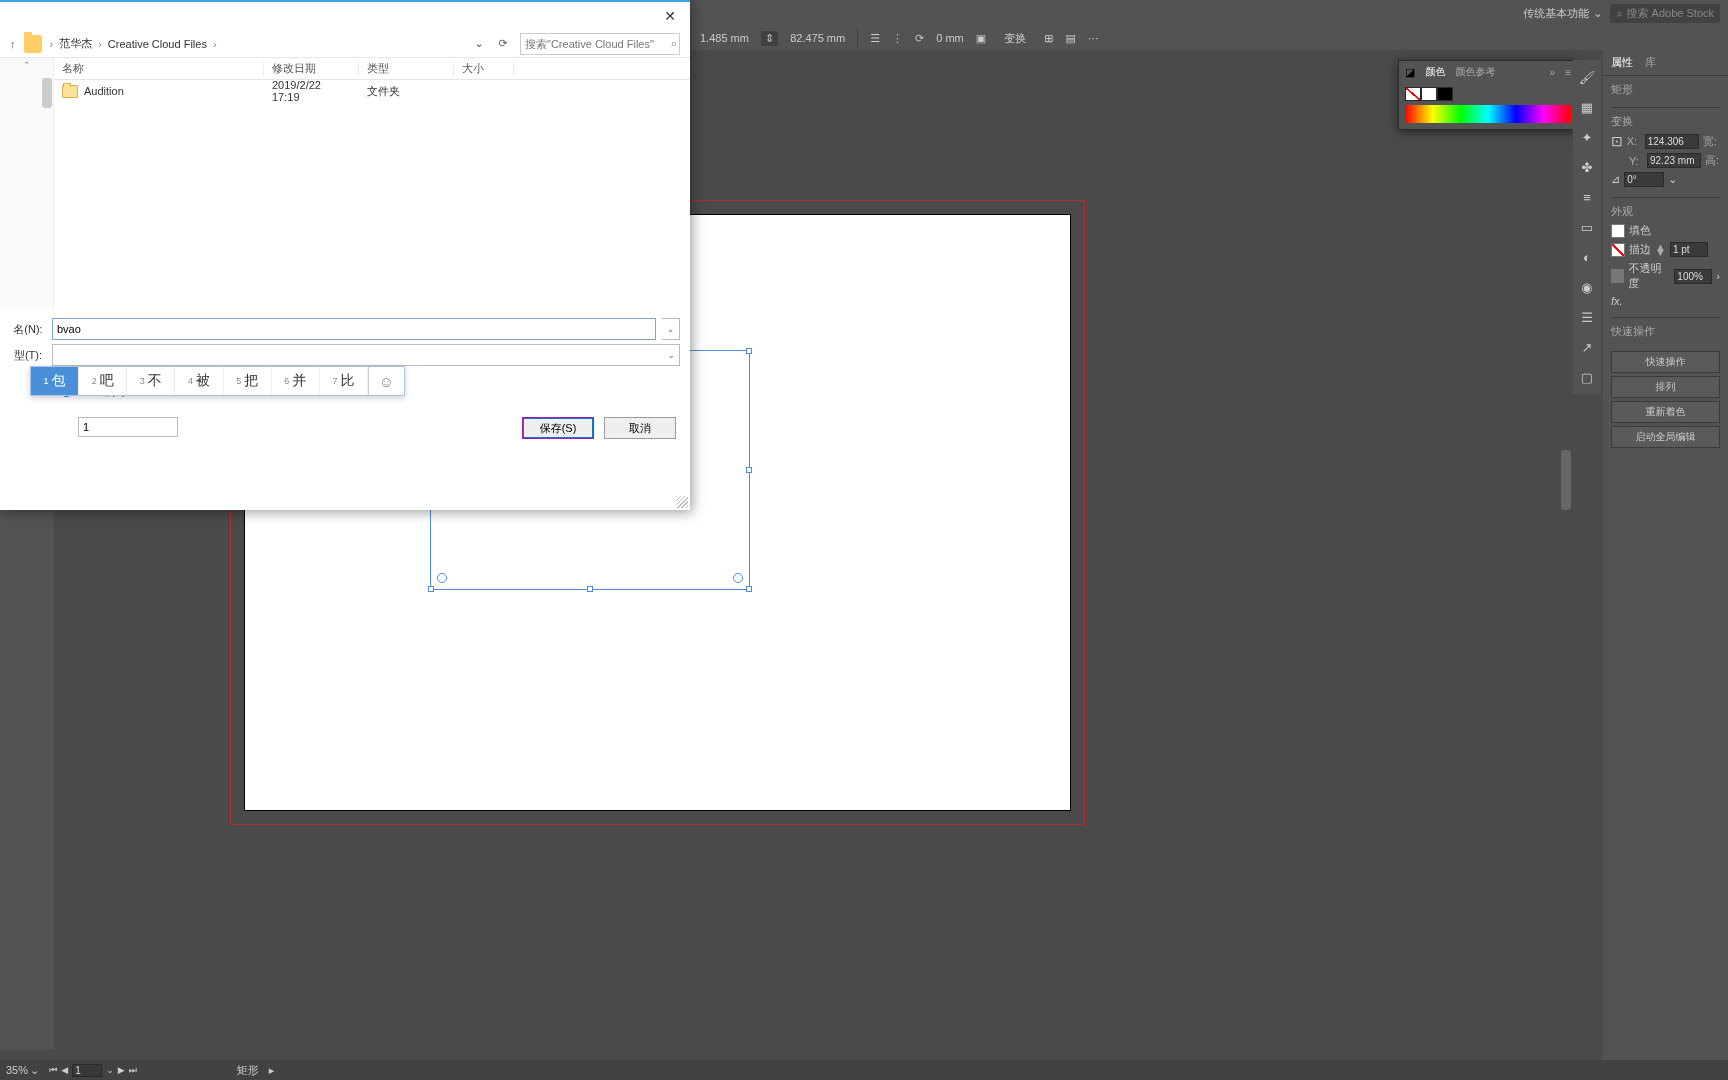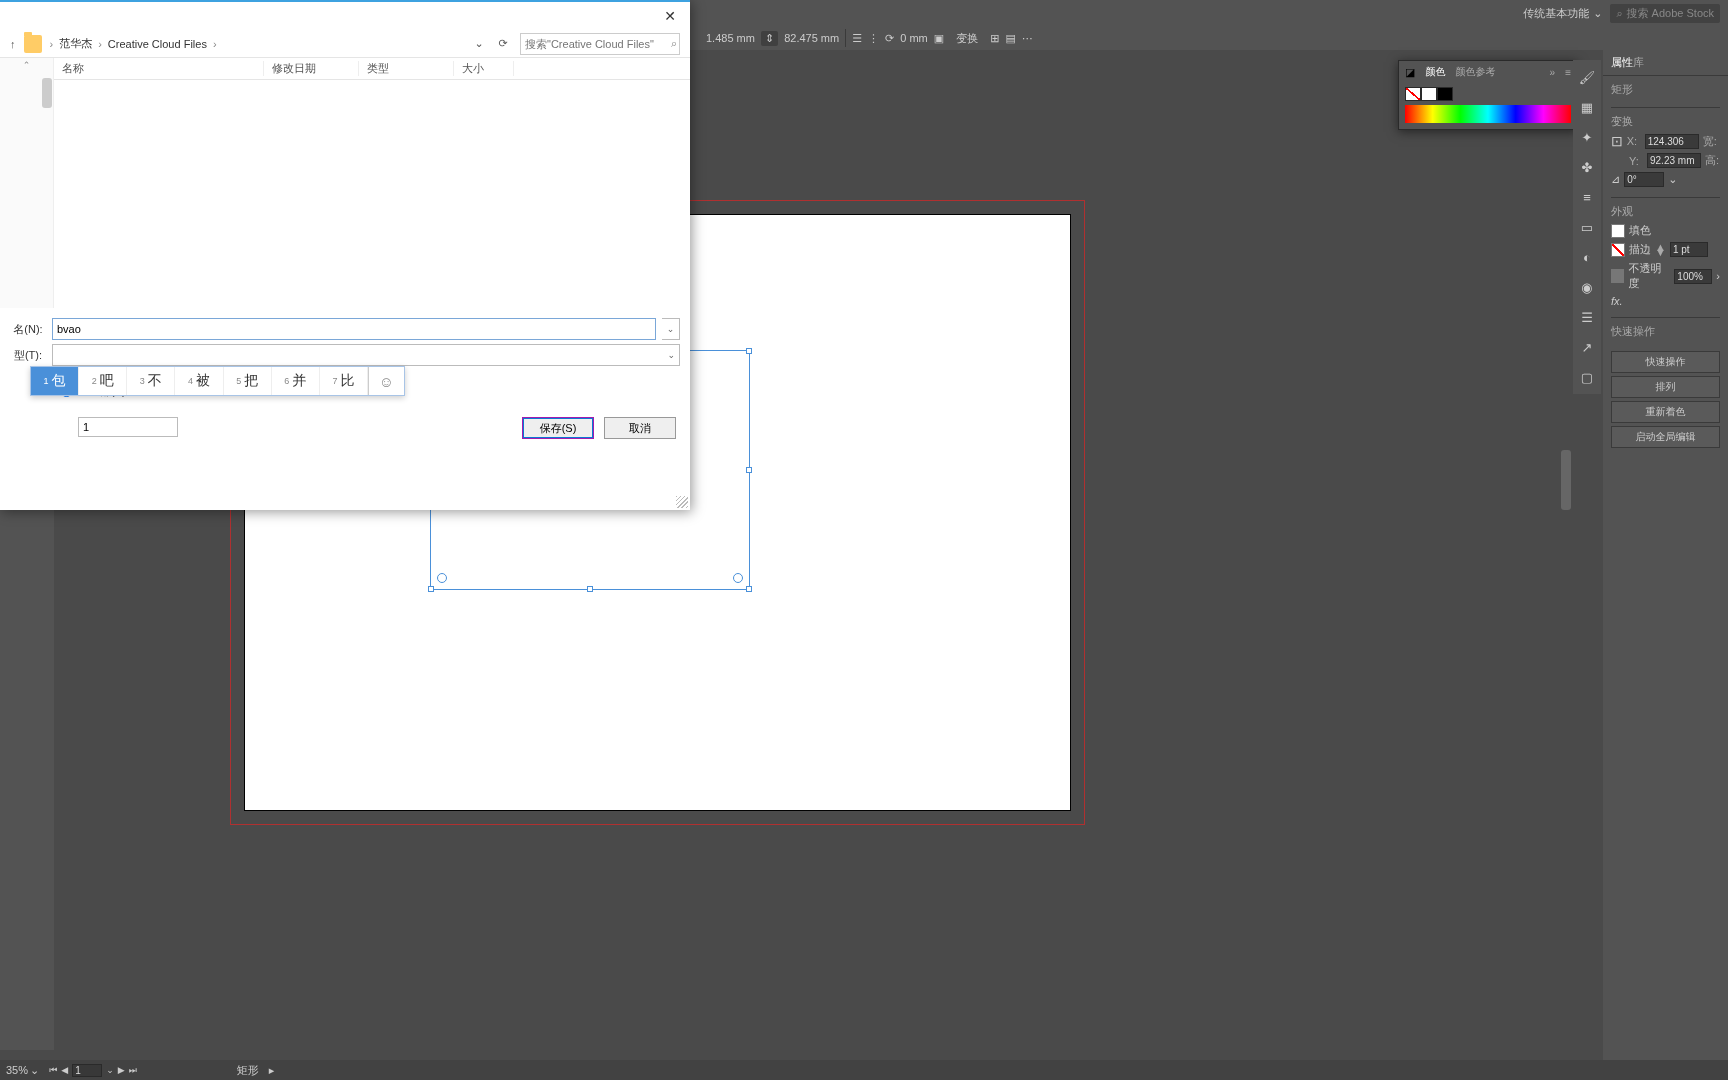--- a/index.html
+++ b/index.html
@@ -1,36 +1,36 @@
 <!DOCTYPE html>
 <html><head>
 <meta charset="utf-8">
 <style>
 *{box-sizing:border-box;margin:0;padding:0;font-family:"Microsoft YaHei",sans-serif;font-size:11px}
 body{background:#4a4a4a;width:1728px;height:1080px;overflow:hidden;position:relative}
 .app-bg{position:absolute;inset:0;background:#4a4a4a}
-.top-options{position:absolute;top:26px;left:0;right:0;height:24px;background:#535353;display:flex;align-items:center;gap:6px;padding:0 20px;color:#ccc;font-size:10px}
+.top-options{position:absolute;top:26px;left:0;right:0;height:24px;background:#535353;display:flex;align-items:center;gap:12px;padding:0 8px;color:#ccc;font-size:10px}
 .top-options .sep{width:1px;height:18px;background:#3a3a3a}
 .top-options .btn{padding:2px 6px;cursor:pointer}
 .top-options .pill{background:#404040;padding:1px 4px;border-radius:2px}
 .top-right-bar{position:absolute;top:0;left:0;right:0;height:26px;background:#535353;display:flex;align-items:center;justify-content:flex-end;gap:8px;padding:0 8px;color:#ccc;font-size:10px}
 .workspace-dd{display:flex;align-items:center;gap:4px;cursor:pointer}
 .search-stock{display:flex;align-items:center;gap:4px;background:#424242;padding:2px 6px;border-radius:2px;color:#888}
 .canvas-area{position:absolute;left:60px;top:50px;right:180px;bottom:30px;overflow:hidden}
 .artboard-outline{position:absolute;left:170px;top:150px;width:855px;height:625px;border:1px solid #b03030}
 .artboard{position:absolute;left:185px;top:165px;width:825px;height:595px;background:#fff;box-shadow:0 0 0 1px #000}
 .sel-box{position:absolute;left:370px;top:300px;width:320px;height:240px;border:1px solid #4a90d9}
 .sel-box .hnd{position:absolute;width:6px;height:6px;background:#fff;border:1px solid #4a90d9}
 .sel-box .tl{left:-3px;top:-3px}.sel-box .tr{right:-3px;top:-3px}.sel-box .bl{left:-3px;bottom:-3px}.sel-box .br{right:-3px;bottom:-3px}
 .sel-box .tm{left:50%;top:-3px;margin-left:-3px}.sel-box .bm{left:50%;bottom:-3px;margin-left:-3px}
 .sel-box .ml{left:-3px;top:50%;margin-top:-3px}.sel-box .mr{right:-3px;top:50%;margin-top:-3px}
 .sel-box .anchor{position:absolute;width:10px;height:10px;border:1px solid #4a90d9;border-radius:50%;background:#fff}
 .sel-box .al{left:6px;bottom:6px}.sel-box .ar{right:6px;bottom:6px}
 .right-panels{position:absolute;right:0;top:50px;width:125px;bottom:0;background:#535353;color:#ccc}
-.panel-tabs{display:flex;align-items:center;height:26px;padding:0 8px;gap:0;border-bottom:1px solid #3a3a3a}
+.panel-tabs{display:flex;align-items:center;height:26px;padding:0 8px;gap:12px;border-bottom:1px solid #3a3a3a}
 .panel-tabs .tab{color:#aaa;cursor:pointer}
 .panel-tabs .tab.act{color:#fff}
 .panel-body{padding:6px 8px;font-size:10px}
 .panel-body .row{display:flex;align-items:center;gap:4px;margin:4px 0}
 .panel-body .lbl{color:#aaa;min-width:14px}
 .panel-body input{background:#3a3a3a;border:1px solid #2a2a2a;color:#ddd;width:54px;padding:1px 2px;font-size:10px}
 .panel-body .stepper{display:flex;flex-direction:column;font-size:7px;color:#aaa;line-height:5px}
 .panel-body .section{margin-top:10px;border-top:1px solid #3a3a3a;padding-top:6px}
 .panel-body .swatch{width:14px;height:14px;border:1px solid #777;display:inline-block}
 .panel-body .swatch.white{background:#fff}
@@ -336,20 +336,28 @@
       </div>
       <div class="list">
         <div class="list-head">
           <div class="col c-name">
             <span>名称</span>
           </div>
           <div class="col c-date">修改日期</div>
           <div class="col c-type">类型</div>
           <div class="col c-size">大小</div>
         </div>
+        <div class="list-row">
+          <div class="cell c-name">
+            <span class="fldr"></span>
+            <span>Audition</span>
+          </div>
+          <div class="cell c-date">2019/2/22 17:19</div>
+          <div class="cell c-type">文件夹</div>
+        </div>
       </div>
     </div>
     <div class="bottom">
       <div class="frow">
         <span class="flabel">名(N):</span>
         <input class="fname" value="bvao" style="">
         <span class="fname-dd">⌄</span>
       </div>
       <div class="frow">
         <span class="flabel">型(T):</span>

